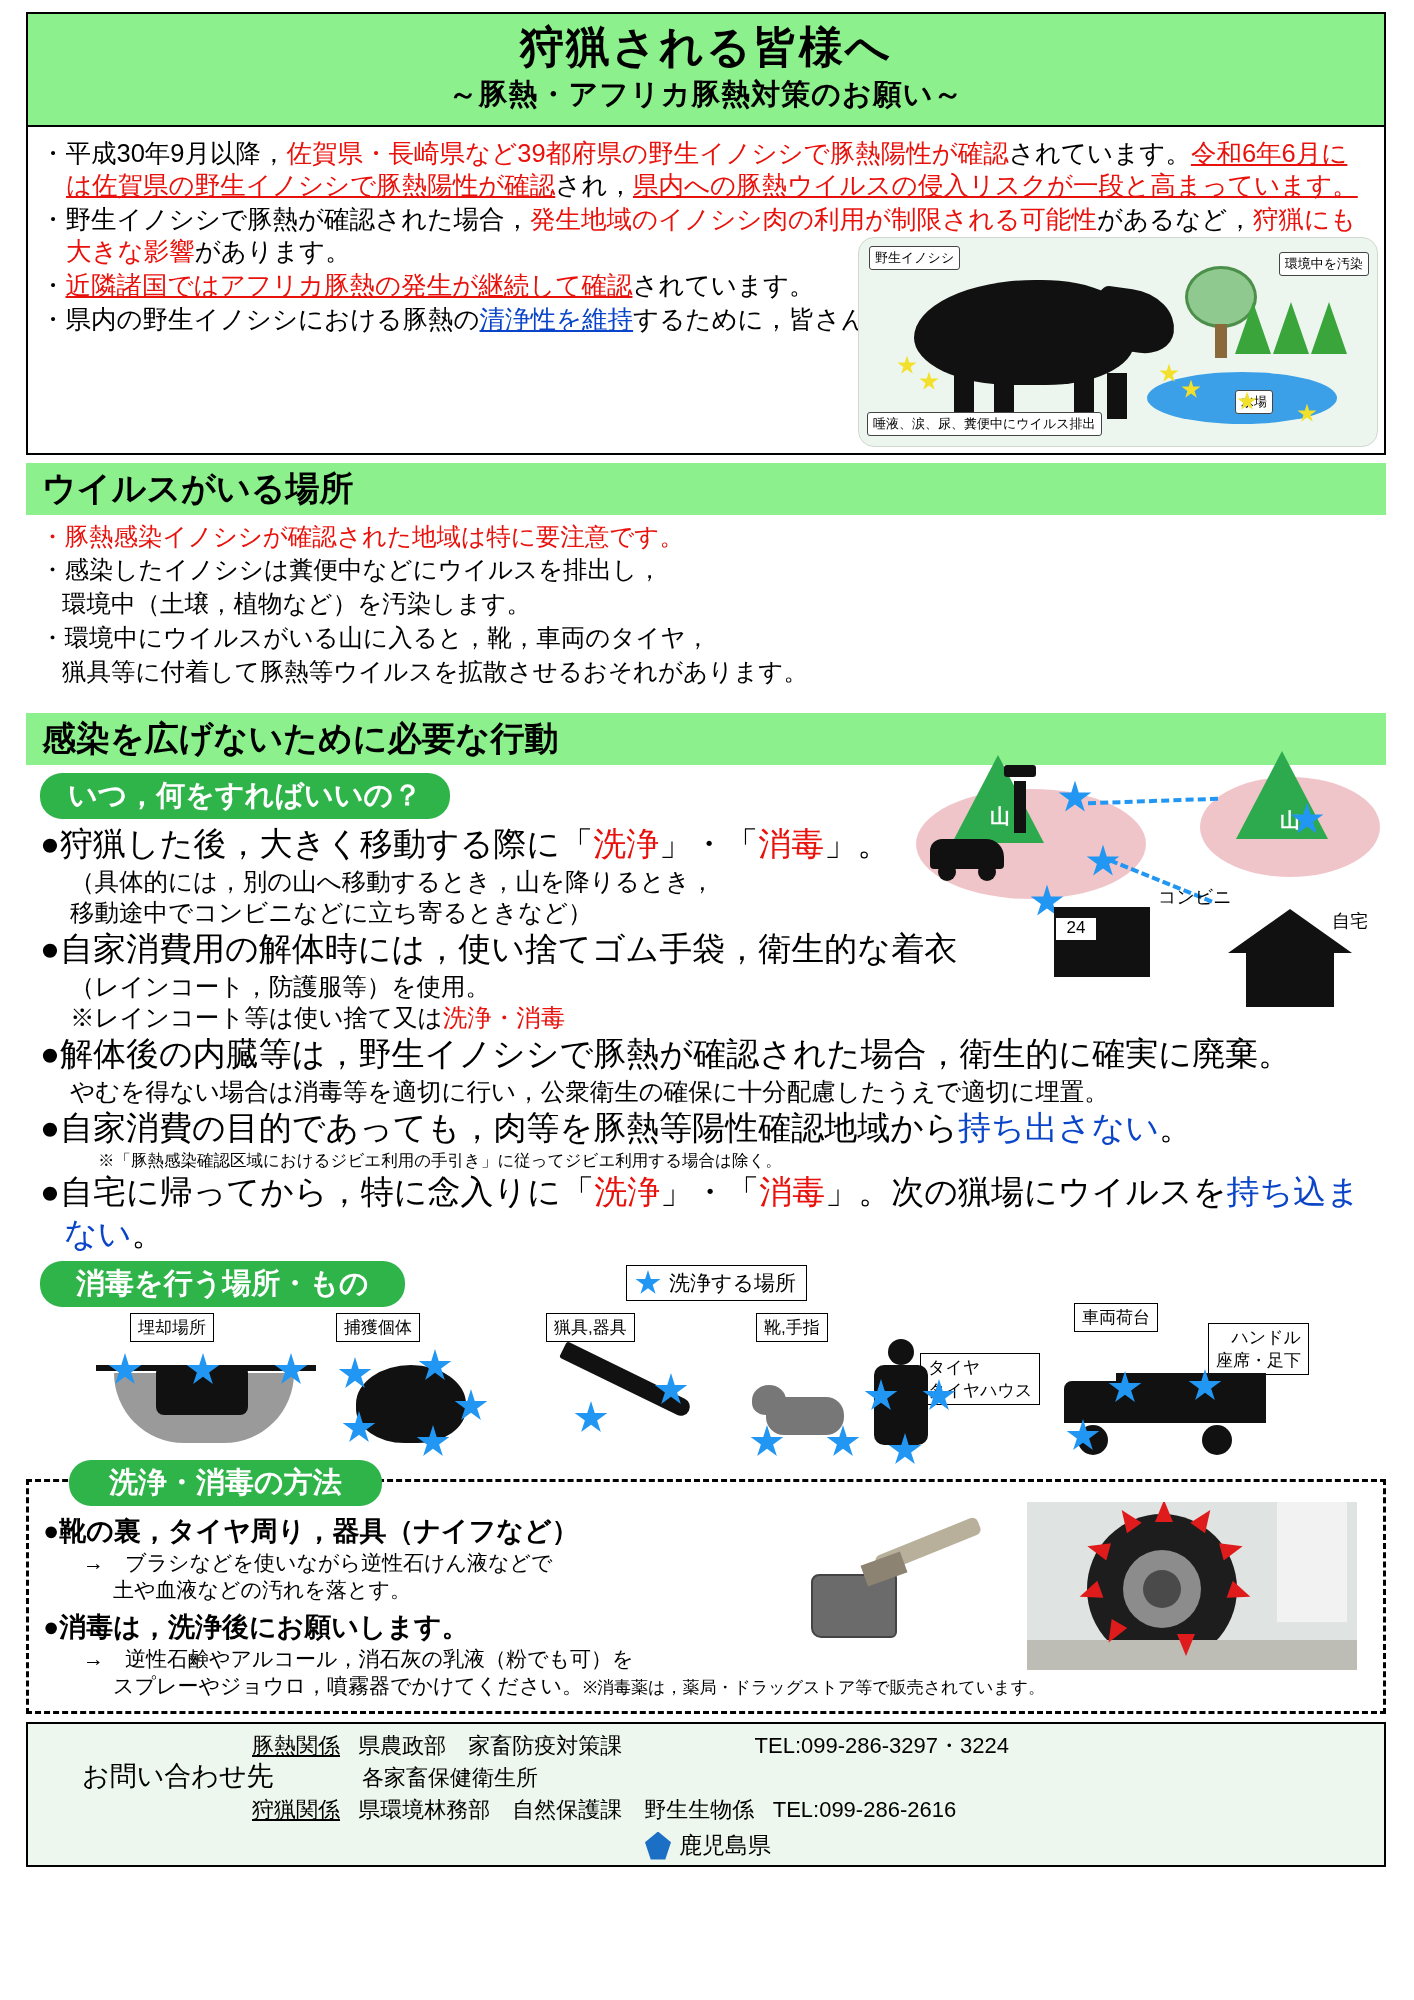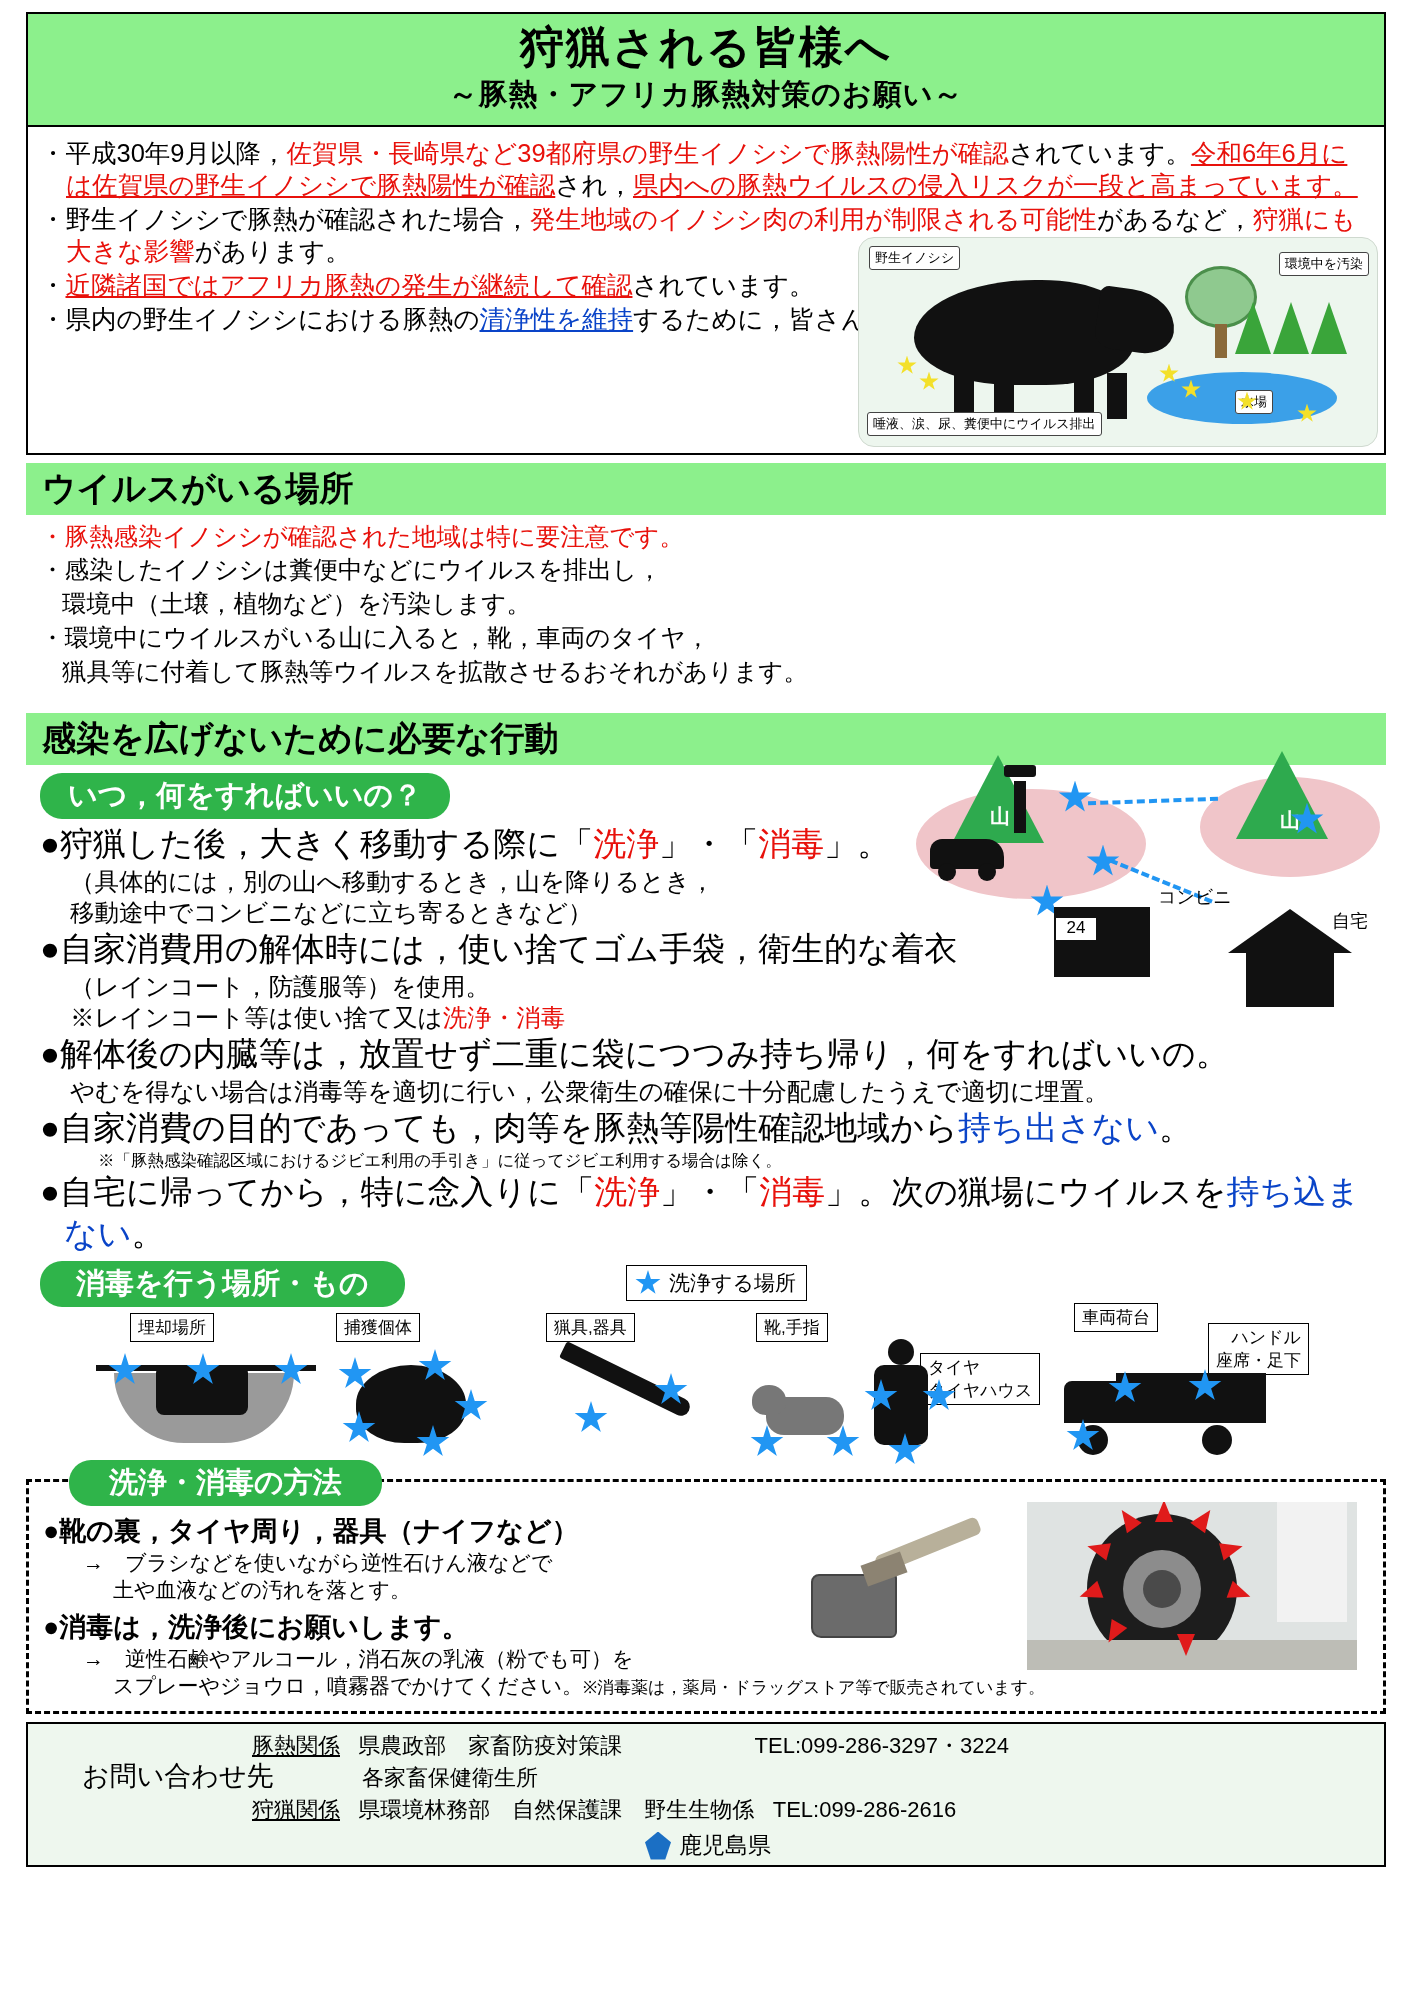--- a/index.html
+++ b/index.html
@@ -316,21 +316,21 @@
     <span class="pill" style="margin-left:0;">いつ，何をすればいいの？</span>
 
     <div class="act-line">●<span>狩猟した後，大きく移動する際に「</span><span class="red">洗浄</span><span>」・「</span><span class="red">消毒</span><span>」。</span></div>
     <div class="act-sub">（具体的には，別の山へ移動するとき，山を降りるとき，</div>
     <div class="act-sub">移動途中でコンビニなどに立ち寄るときなど）</div>
 
     <div class="act-line">●<span>自家消費用の解体時には，使い捨てゴム手袋，衛生的な着衣</span></div>
     <div class="act-sub">（レインコート，防護服等）を使用。</div>
     <div class="act-sub"><span>※レインコート等は使い捨て又は</span><span class="red">洗浄・消毒</span></div>
 
-    <div class="act-line">●<span>解体後の内臓等は，放置せず二重に袋につつみ持ち帰り，何をすればいいの。</span></div>
+    <div class="act-line">●<span>解体後の内臓等は，野生イノシシで豚熱が確認された場合，衛生的に確実に廃棄。</span></div>
     <div class="act-sub">やむを得ない場合は消毒等を適切に行い，公衆衛生の確保に十分配慮したうえで適切に埋置。</div>
 
     <div class="act-line">●<span>自家消費の目的であっても，肉等を豚熱等陽性確認地域から</span><span class="blue">持ち出さない</span><span>。</span></div>
     <div class="act-note">※「豚熱感染確認区域におけるジビエ利用の手引き」に従ってジビエ利用する場合は除く。</div>
 
     <div class="act-line">●<span>自宅に帰ってから，特に念入りに「</span><span class="red">洗浄</span><span>」・「</span><span class="red">消毒</span><span>」。次の猟場にウイルスを</span><span class="blue">持ち込まない</span><span>。</span></div>
 
     
     <div class="flow">
       <div class="ellipse-pink" style="left:10px; top:30px; width:230px; height:110px;"></div>

